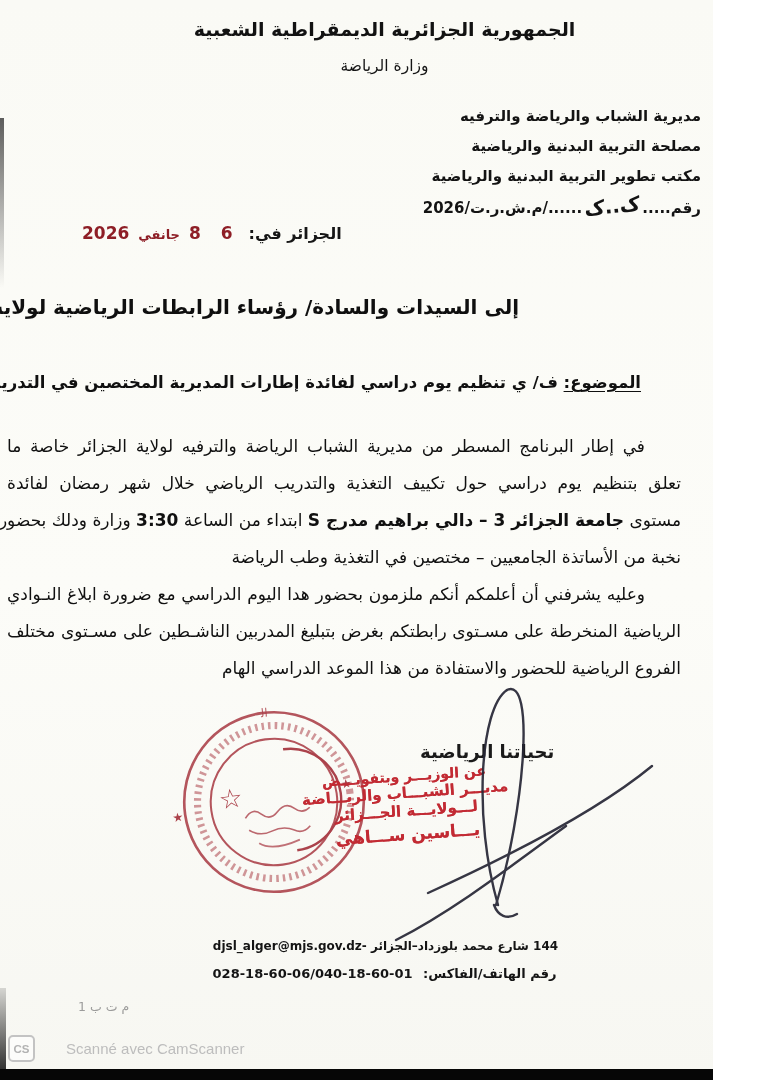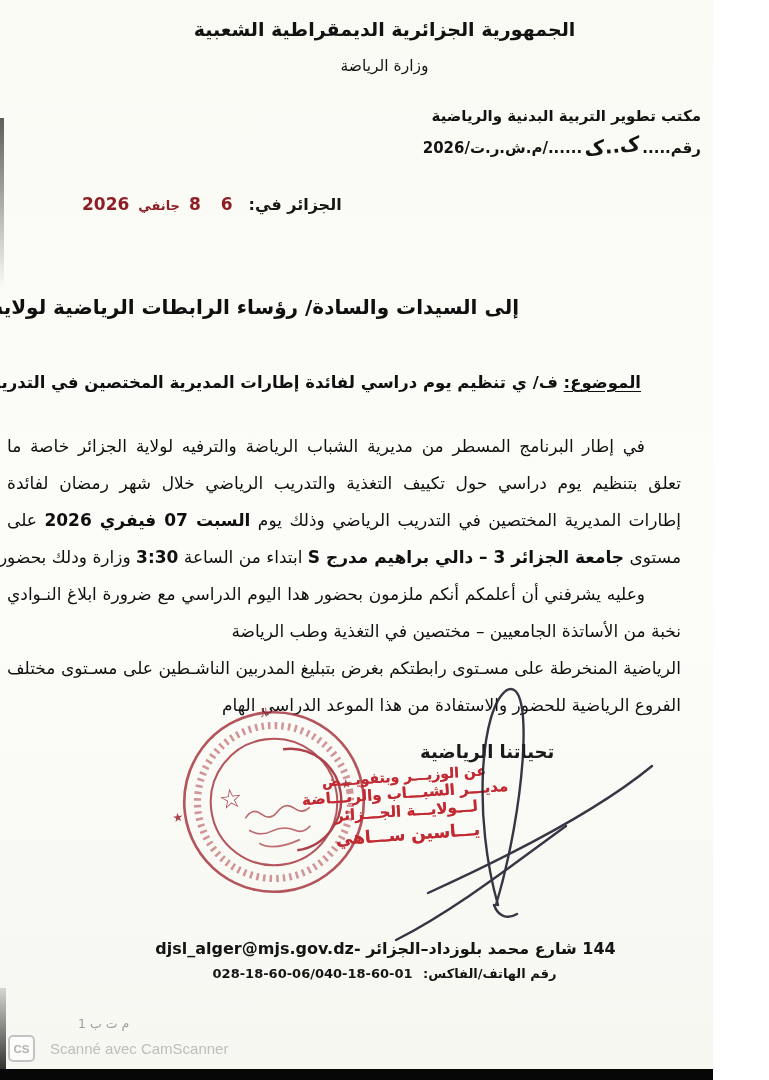--- a/index.html
+++ b/index.html
@@ -13,21 +13,21 @@
   .b{font-weight:bold;}
   
   .republic{top:18px;font-size:19px;font-weight:bold;color:#121212;}
   .ministry{top:57px;font-size:15.5px;font-weight:normal;color:#141414;}
   .dept{top:101px;right:12px;text-align:right;font-size:15px;font-weight:bold;line-height:30px;color:#131313;white-space:nowrap;}
   .refline{display:flex;flex-direction:row;align-items:baseline;justify-content:flex-start;}
   .refhand{font-size:20px;transform:rotate(-6deg);display:inline-block;margin:0 2px;font-weight:bold;}
   
   .dateline{top:194px;left:82px;display:flex;direction:rtl;align-items:baseline;gap:9px;white-space:nowrap;}
   .datelabel{font-size:16px;font-weight:bold;color:#161616;}
-  .dstamp{color:#8e1e26;font-weight:bold;font-size:17px;}
+  .dstamp{color:#8e1e26;font-weight:bold;font-size:17px;margin-top:29px;}
   .dday{letter-spacing:7px;}
   .dmonth{font-size:13px;}
   
   .addressee{top:295px;right:194px;font-size:20px;font-weight:bold;white-space:nowrap;color:#0f0f0f;}
   .subject{top:373px;right:72px;font-size:16.5px;font-weight:bold;white-space:nowrap;color:#101010;}
   .subjlabel{text-decoration:underline;text-underline-offset:3px;}
   
   .bodyblock{top:428px;right:32px;width:674px;font-size:17px;color:#101010;}
   .bl{height:37px;line-height:37px;text-align:justify;text-align-last:justify;white-space:nowrap;overflow:visible;}
   .bl.ll{text-align-last:right;}
@@ -37,45 +37,47 @@
   
   .stampwrap{top:700px;left:170px;width:208px;height:204px;transform:rotate(-8deg);opacity:.92;z-index:2;}
   .redblock{top:768px;left:296px;width:220px;text-align:center;color:#c22a33;transform:rotate(-4deg);z-index:3;
             text-shadow:0 0 .6px rgba(194,42,51,.8);white-space:nowrap;}
   .redblock .r1{font-size:14px;font-weight:bold;}
   .redblock .r2{font-size:15px;font-weight:bold;letter-spacing:1px;}
   .redblock .r3{font-size:15px;font-weight:bold;letter-spacing:2px;}
   .redblock .r4{font-size:17px;font-weight:bold;margin-top:4px;letter-spacing:1px;}
   .sigwrap{top:648px;left:365px;width:320px;height:310px;z-index:5;}
   
-  .f1{top:939px;font-size:16px;font-weight:bold;color:#141414;}
+  .f1{top:939px;font-size:12px;font-weight:bold;color:#141414;}
   .f1 .email{direction:ltr;unicode-bidi:embed;display:inline-block;margin-left:2px;}
   .f2{top:966px;font-size:13px;font-weight:bold;color:#141414;}
   .nums{direction:ltr;unicode-bidi:embed;display:inline-block;margin-right:6px;}
-  .marker{top:999px;left:78px;font-size:12.5px;color:#8c8c8c;opacity:.85;letter-spacing:3px;margin-top:17px;}
+  .marker{top:999px;left:78px;font-size:12.5px;color:#8c8c8c;opacity:.85;letter-spacing:3px;}
   
   .wm{top:1035px;left:8px;display:flex;align-items:center;gap:15px;direction:ltr;z-index:6;}
   .csbox{width:23px;height:23px;border:2px solid #c3c3c3;border-radius:5px;color:#b3b3b3;
          font-family:"Liberation Sans",sans-serif;font-size:11.5px;font-weight:bold;
          display:flex;align-items:center;justify-content:center;background:rgba(255,255,255,.6);}
-  .wmtext{font-family:"Liberation Sans",sans-serif;font-size:15px;color:#bdbdbd;}
+  .wmtext{font-family:"Liberation Sans",sans-serif;font-size:15px;color:#bdbdbd;margin-left:16px;}
   
   .bar{top:1069px;left:0;width:769px;height:11px;background:#060606;z-index:7;}
   .strip-top{top:118px;left:0;width:4px;height:170px;background:linear-gradient(180deg,rgba(40,40,40,.75),rgba(40,40,40,0));z-index:1;}
   .strip-bot{top:988px;left:0;width:6px;height:84px;background:linear-gradient(180deg,rgba(20,20,20,.15),rgba(10,10,10,.85));z-index:1;}
 </style>
 </head>
 <body>
 
 <div class="page">
 
   <div class="abs center republic">الجمهورية الجزائرية الديمقراطية الشعبية</div>
   <div class="abs center ministry">وزارة الرياضة</div>
 
   <div class="abs dept">
+    <div>مديرية الشباب والرياضة والترفيه</div>
+    <div>مصلحة التربية البدنية والرياضية</div>
     <div>مكتب تطوير التربية البدنية والرياضية</div>
     <div class="refline">
       <span>رقم.....</span>
       <span class="refhand">ک..ک</span>
       <span>....../م.ش.ر.ت/2026</span>
     </div>
   </div>
 
   <div class="abs dateline">
     <span class="datelabel">الجزائر في:</span>
@@ -86,24 +88,23 @@
 
   <div class="abs addressee">إلى السيدات والسادة/ رؤساء الرابطات الرياضية لولاية الجزائر</div>
 
   <div class="abs subject">
     <span class="subjlabel">الموضوع:</span><span> ف/ ي تنظيم يوم دراسي لفائدة إطارات المديرية المختصين في التدريب الرياضي.</span>
   </div>
 
   <div class="abs bodyblock">
     <div class="bl ind"><span>في إطار البرنامج المسطر من مديرية الشباب الرياضة والترفيه لولاية الجزائر خاصة ما</span></div>
     <div class="bl"><span>تعلق بتنظيم يوم دراسي حول تكييف التغذية والتدريب الرياضي خلال شهر رمضان لفائدة</span></div>
-    <div class="bl"><span>إطارات المديرية المختصين في التدريب الرياضي وذلك يوم </span><span class="b">السبت 07 فيفري 2026</span><span> على</span></div>
     <div class="bl"><span>مستوى </span><span class="b">جامعة الجزائر 3 – دالي براهيم مدرج S</span><span> ابتداء من الساعة </span><span class="b">3:30</span><span> وزارة ودلك بحضور</span></div>
+    <div class="bl ll"><span>نخبة من الأساتذة الجامعيين – مختصين في التغذية وطب الرياضة</span></div>
     <div class="bl ind"><span>وعليه يشرفني أن أعلمكم أنكم ملزمون بحضور هدا اليوم الدراسي مع ضرورة ابلاغ النـوادي</span></div>
-    <div class="bl ll"><span>نخبة من الأساتذة الجامعيين – مختصين في التغذية وطب الرياضة</span></div>
     <div class="bl"><span>الرياضية المنخرطة على مسـتوى رابطتكم بغرض بتبليغ المدربين الناشـطين على مسـتوى مختلف</span></div>
     <div class="bl ll"><span>الفروع الرياضية للحضور والاستفادة من هذا الموعد الدراسي الهام</span></div>
   </div>
 
   <div class="abs closing">تحياتنا الرياضية</div>
 
   <div class="abs stampwrap">
     <svg width="208" height="204" viewBox="0 0 200 200">
       <defs>
         <path id="rp" d="M100,16 a84,84 0 1,1 -0.1,0"></path>

